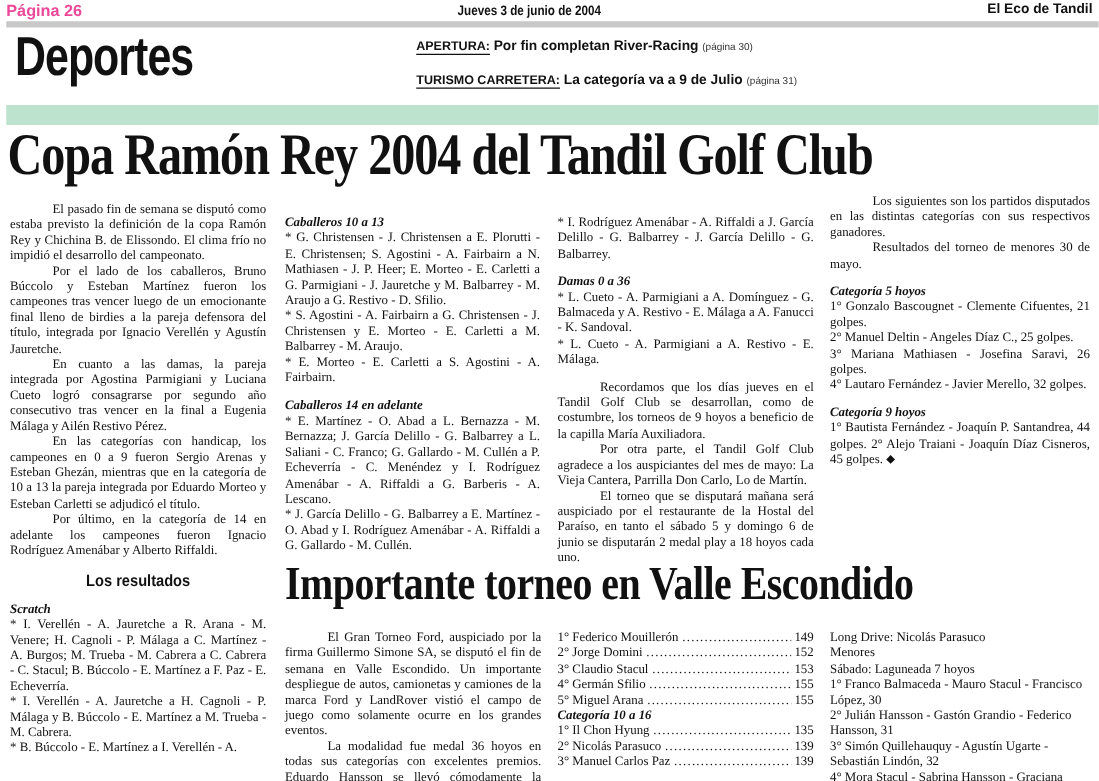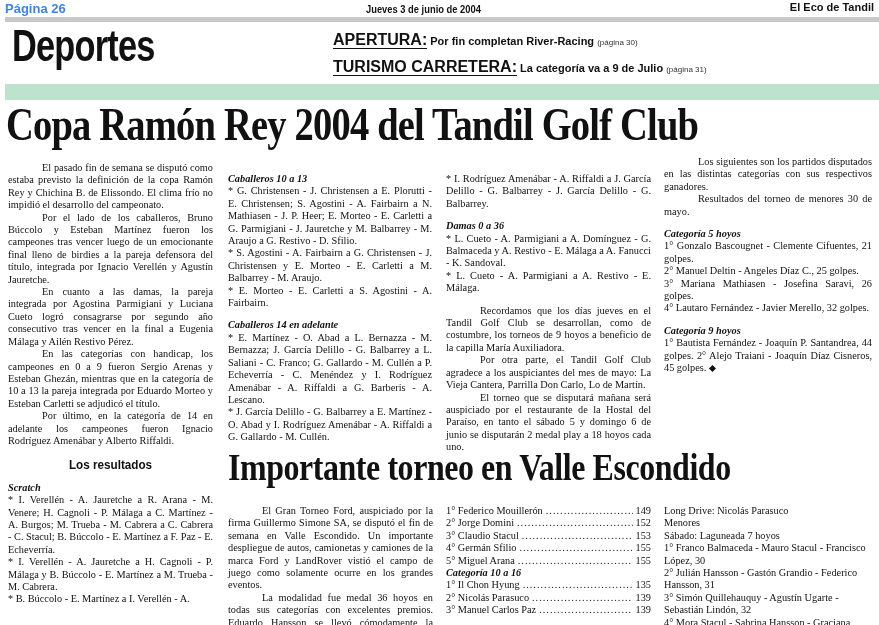--- a/index.html
+++ b/index.html
@@ -1,28 +1,28 @@
 <!DOCTYPE html>
 <html><head>
 <meta charset="utf-8">
 <style>
   * { margin: 0; padding: 0; box-sizing: border-box; }
   html, body { width: 879px; height: 625px; background: #ffffff; overflow: hidden; }
   body { position: relative; font-family: "Liberation Serif", serif; color: #111; }
 
   .masthead { position: absolute; left: 0; top: 0; width: 879px; height: 20px; }
-  .page-num { position: absolute; left: 5px; top: 1px; font-family: "Liberation Sans", sans-serif; font-weight: bold; font-size: 13px; color: #3b82f6; }
+  .page-num { position: absolute; left: 5px; top: 1px; font-family: "Liberation Sans", sans-serif; font-weight: bold; font-size: 13px; color: #ec4899; }
   .pub-date { position: absolute; left: 366px; top: 3px; font-family: "Liberation Sans", sans-serif; font-weight: bold; font-size: 11px; transform: scaleX(0.85); transform-origin: left; }
   .paper-name { position: absolute; right: 5px; top: 1px; font-family: "Liberation Sans", sans-serif; font-weight: bold; font-size: 11px; }
   .gray-bar { position: absolute; left: 5px; top: 17px; width: 874px; height: 5px; background: #c8c8c8; }
 
   .section-title { position: absolute; left: 12px; top: 24px; font-family: "Liberation Sans", sans-serif; font-weight: bold; font-size: 44px; letter-spacing: -1px; transform: scaleX(0.78); transform-origin: left; line-height: 1; }
 
   .teaser { position: absolute; left: 333px; font-family: "Liberation Sans", sans-serif; font-size: 11px; white-space: nowrap; }
-  .teaser .kicker { font-weight: bold; border-bottom: 1px solid #111; font-size: 16px; }
+  .teaser .kicker { font-weight: bold; border-bottom: 1px solid #111; font-size: 10px; }
   .teaser .headline { font-weight: bold; }
   .teaser .ref { font-size: 8px; color: #333; }
   .teaser-1 { top: 31px; }
   .teaser-2 { top: 58px; }
 
   .green-bar { position: absolute; left: 5px; top: 84px; width: 874px; height: 16px; background: #bde3cf; }
 
   .headline-main { position: absolute; left: 6px; top: 100px; font-family: "Liberation Serif", serif; font-weight: bold; font-size: 47px; letter-spacing: -1px; transform: scaleX(0.82); transform-origin: left; white-space: nowrap; line-height: 1.05; }
   .headline-2 { position: absolute; left: 228px; top: 448px; font-family: "Liberation Serif", serif; font-weight: bold; font-size: 38px; letter-spacing: -0.5px; transform: scaleX(0.84); transform-origin: left; white-space: nowrap; line-height: 1.05; }
 

